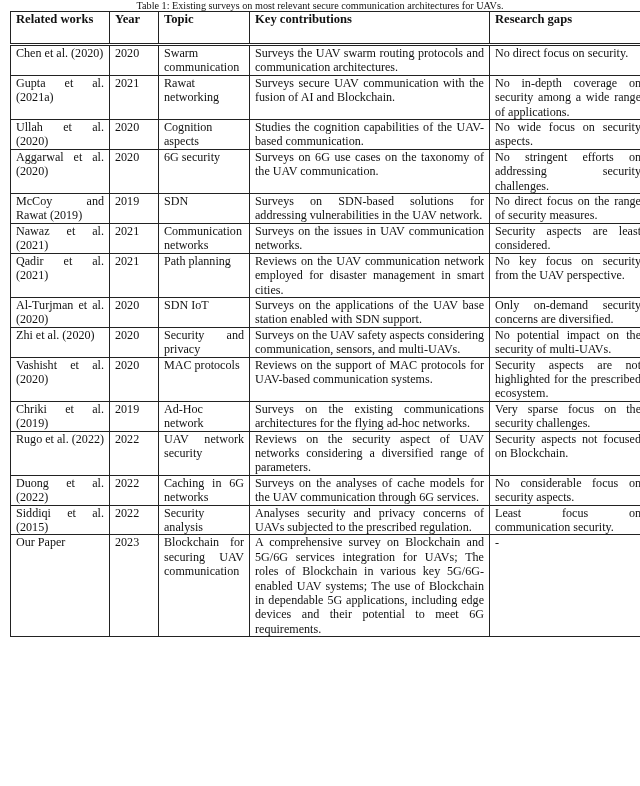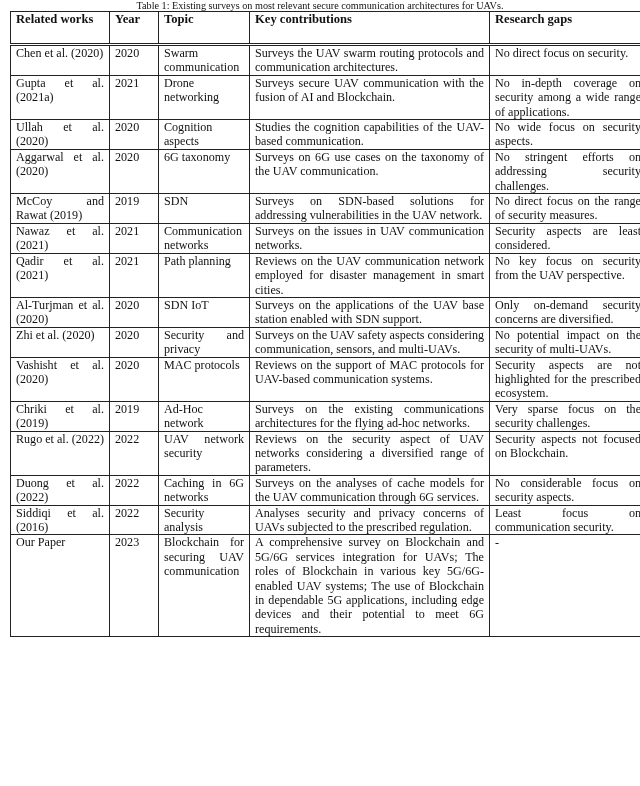--- a/index.html
+++ b/index.html
@@ -76,35 +76,35 @@
       <tr>
         <td>Chen et al. (2020)</td>
         <td class="year">2020</td>
         <td>Swarm communication</td>
         <td>Surveys the UAV swarm routing protocols and communication architectures.</td>
         <td>No direct focus on security.</td>
       </tr>
       <tr>
         <td>Gupta et al. (2021a)</td>
         <td class="year">2021</td>
-        <td>Drone networking</td>
+        <td>Rawat networking</td>
         <td>Surveys secure UAV communication with the fusion of AI and Blockchain.</td>
         <td>No in-depth coverage on security among a wide range of applications.</td>
       </tr>
       <tr>
         <td>Ullah et al. (2020)</td>
         <td class="year">2020</td>
         <td>Cognition aspects</td>
         <td>Studies the cognition capabilities of the UAV-based communication.</td>
         <td>No wide focus on security aspects.</td>
       </tr>
       <tr>
         <td>Aggarwal et al. (2020)</td>
         <td class="year">2020</td>
-        <td>6G taxonomy</td>
+        <td>6G security</td>
         <td>Surveys on 6G use cases on the taxonomy of the UAV communication.</td>
         <td>No stringent efforts on addressing security challenges.</td>
       </tr>
       <tr>
         <td>McCoy and Rawat (2019)</td>
         <td class="year">2019</td>
         <td>SDN</td>
         <td>Surveys on SDN-based solutions for addressing vulnerabilities in the UAV network.</td>
         <td>No direct focus on the range of security measures.</td>
       </tr>
@@ -158,21 +158,21 @@
         <td>Security aspects not focused on Blockchain.</td>
       </tr>
       <tr>
         <td>Duong et al. (2022)</td>
         <td class="year">2022</td>
         <td>Caching in 6G networks</td>
         <td>Surveys on the analyses of cache models for the UAV communication through 6G services.</td>
         <td>No considerable focus on security aspects.</td>
       </tr>
       <tr>
-        <td>Siddiqi et al. (2016)</td>
+        <td>Siddiqi et al. (2015)</td>
         <td class="year">2022</td>
         <td>Security analysis</td>
         <td>Analyses security and privacy concerns of UAVs subjected to the prescribed regulation.</td>
         <td>Least focus on communication security.</td>
       </tr>
       <tr>
         <td>Our Paper</td>
         <td class="year">2023</td>
         <td>Blockchain for securing UAV communication</td>
         <td>A comprehensive survey on Blockchain and 5G/6G services integration for UAVs; The roles of Blockchain in various key 5G/6G-enabled UAV systems; The use of Blockchain in dependable 5G applications, including edge devices and their potential to meet 6G requirements.</td>

